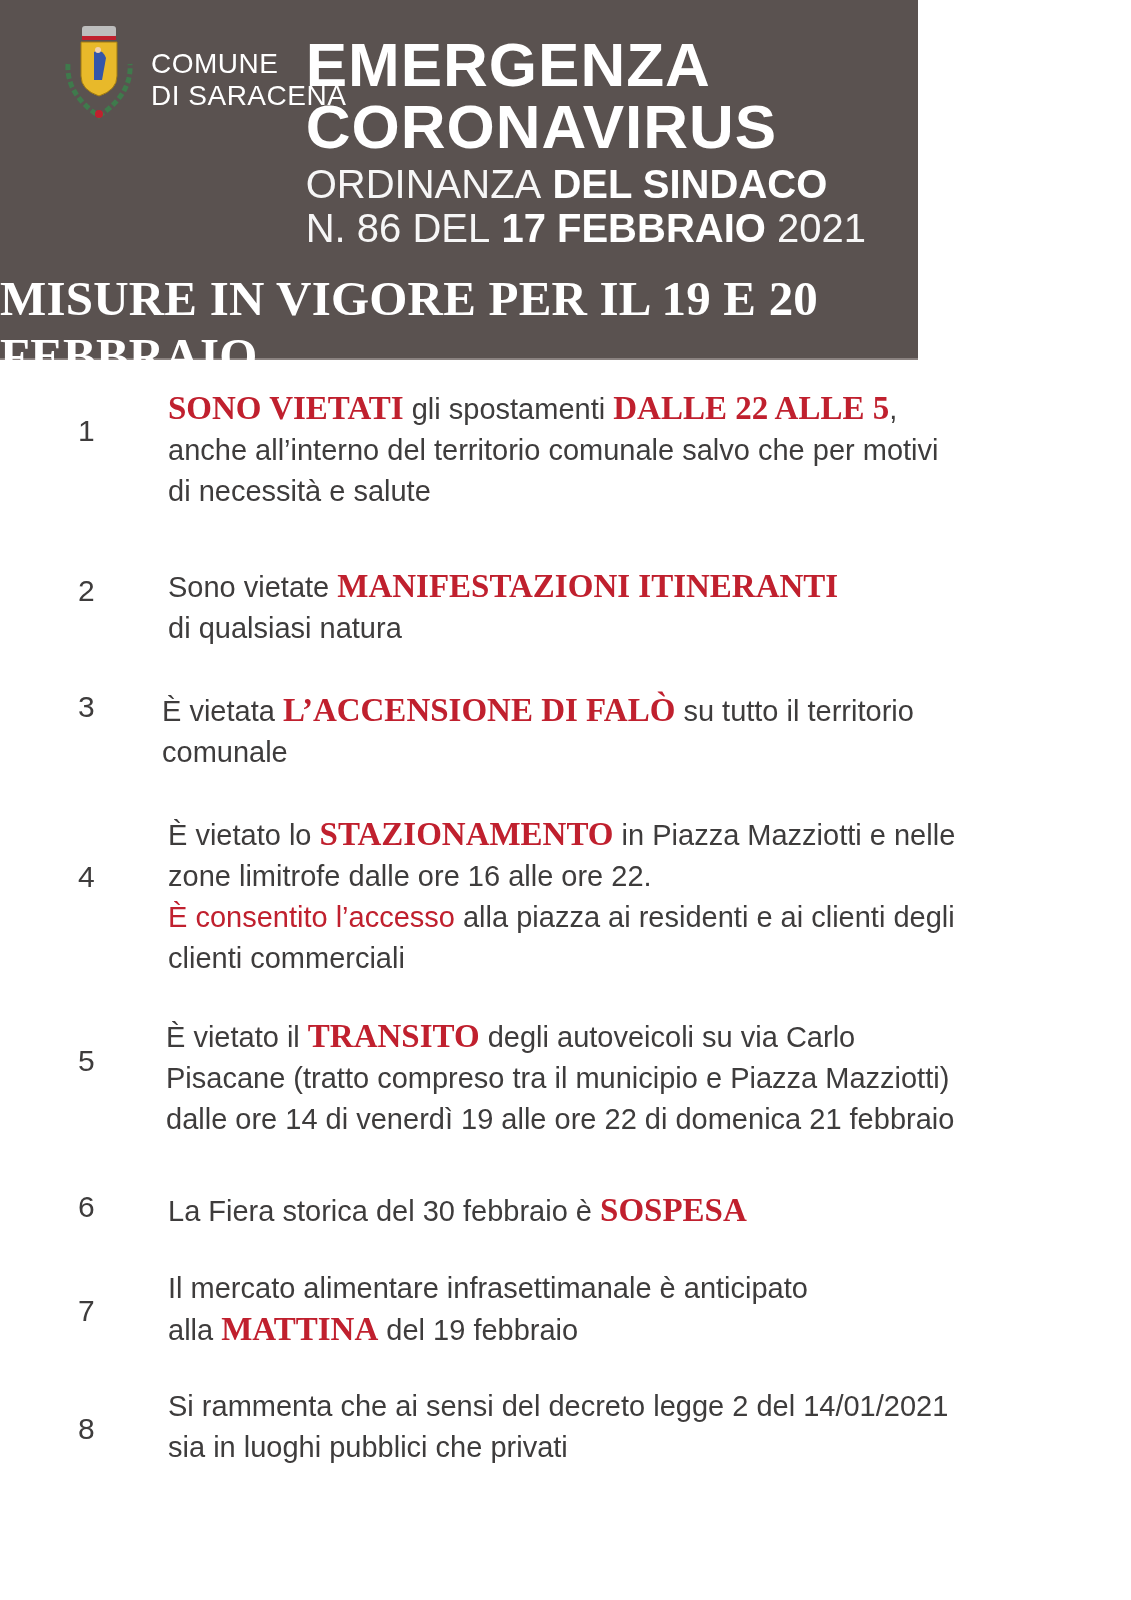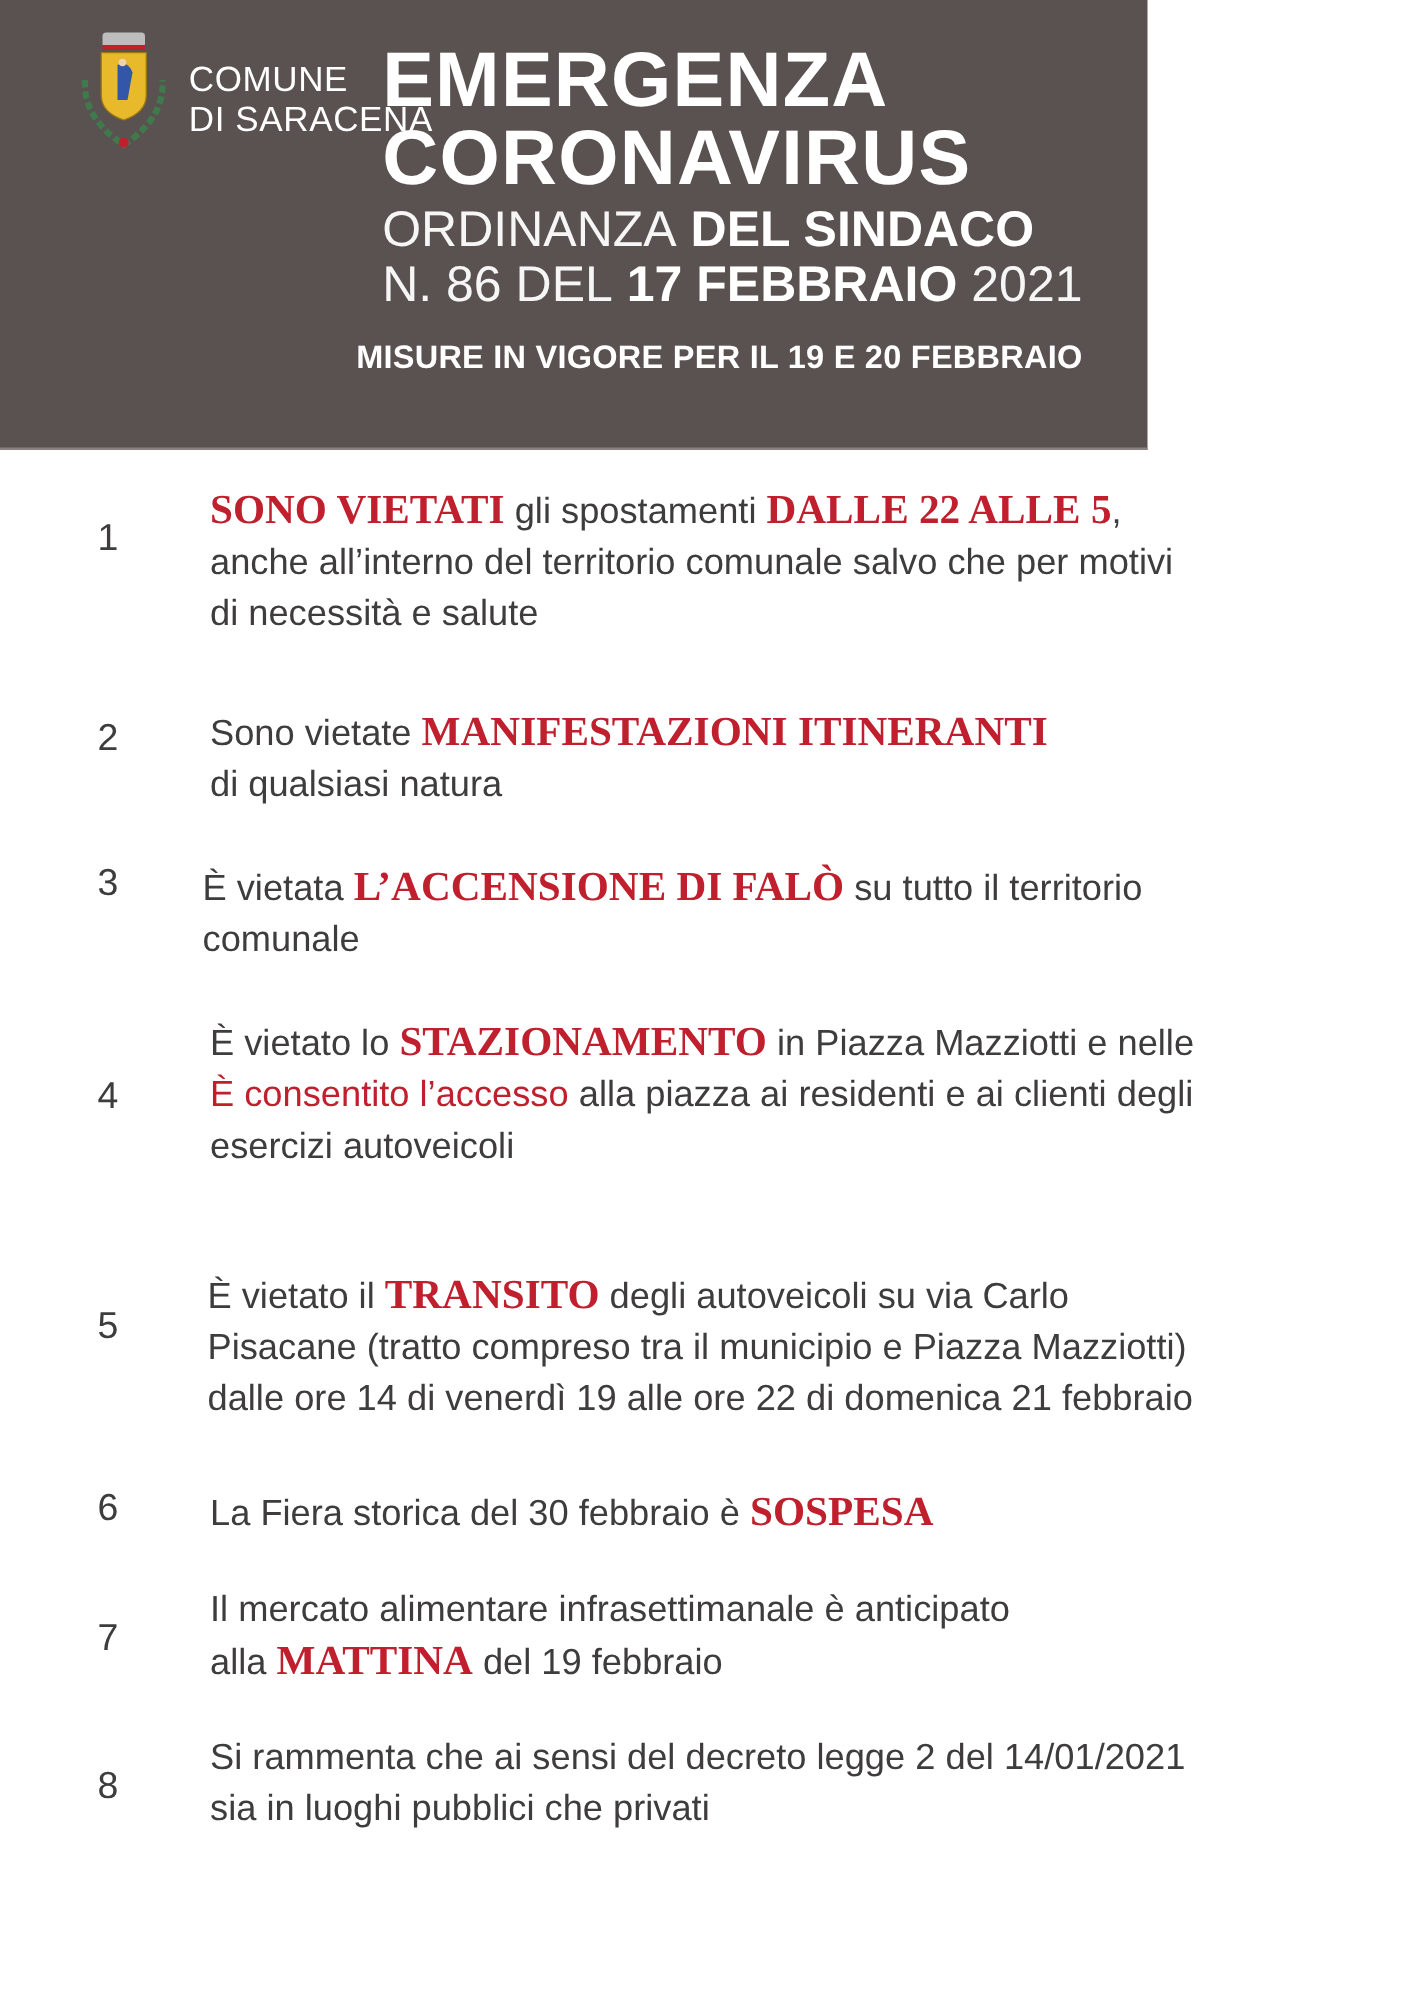--- a/index.html
+++ b/index.html
@@ -11,21 +11,21 @@
     position: absolute; left: 0; top: 0; width: 918px; height: 358px;
     background: #5a5250; border-bottom: 2px solid #8a8280;
   }
   .logo { position: absolute; left: 60px; top: 24px; width: 78px; height: 100px; }
   .comune { position: absolute; left: 151px; top: 48px; color: #ffffff; font-size: 28px; line-height: 32px; letter-spacing: 0.5px; }
   .title-block { position: absolute; right: 52px; top: 34px; color: #ffffff; }
   .t-big { font-size: 62px; font-weight: bold; line-height: 62px; letter-spacing: 1px; }
   .t-sub { font-size: 40px; line-height: 44px; font-weight: 300; }
   .t-sub .light { font-weight: normal; opacity: 0.95; margin-top: 32px; }
   .t-sub b { font-weight: bold; }
-  .misure { position: absolute; right: 52px; top: 270px; color: #ffffff; font-size: 26px; font-weight: bold; letter-spacing: 0.2px; }
+  .misure { position: absolute; right: 52px; top: 270px; color: #ffffff; font-size: 49px; font-weight: bold; letter-spacing: 0.2px; font-family: Liberation Serif, serif; }
 
   .item { position: absolute; left: 0; width: 1131px; }
   .num { position: absolute; left: 78px; font-size: 30px; color: #3e3c3c; }
   .txt { position: absolute; font-size: 29px; line-height: 41px; color: #3e3c3c; }
   .red { color: #c0202e; }
   .redb { color: #c0202e; font-weight: bold; font-size: 33px; font-family: Liberation Serif, serif; }
 </style>
 </head>
 <body>
 
@@ -81,22 +81,23 @@
   <div class="txt" style="left:162px; top:0">
     <div><span>È vietata </span><span class="redb">L’ACCENSIONE DI FALÒ</span><span> su tutto il territorio</span></div>
     <div>comunale</div>
   </div>
 </div>
 
 <div class="item" style="top:814px">
   <div class="num" style="top:46px">4</div>
   <div class="txt" style="left:168px; top:0">
     <div><span>È vietato lo </span><span class="redb">STAZIONAMENTO</span><span> in Piazza Mazziotti e nelle</span></div>
+    <div>zone limitrofe dalle ore 16 alle ore 22.</div>
     <div><span class="red">È consentito l’accesso</span><span> alla piazza ai residenti e ai clienti degli</span></div>
-    <div>esercizi autoveicoli</div>
+    <div>clienti commerciali</div>
   </div>
 </div>
 
 <div class="item" style="top:1016px">
   <div class="num" style="top:28px">5</div>
   <div class="txt" style="left:166px; top:0">
     <div><span>È vietato il </span><span class="redb">TRANSITO</span><span> degli autoveicoli su via Carlo</span></div>
     <div>Pisacane (tratto compreso tra il municipio e Piazza Mazziotti)</div>
     <div>dalle ore 14 di venerdì 19 alle ore 22 di domenica 21 febbraio</div>
   </div>

